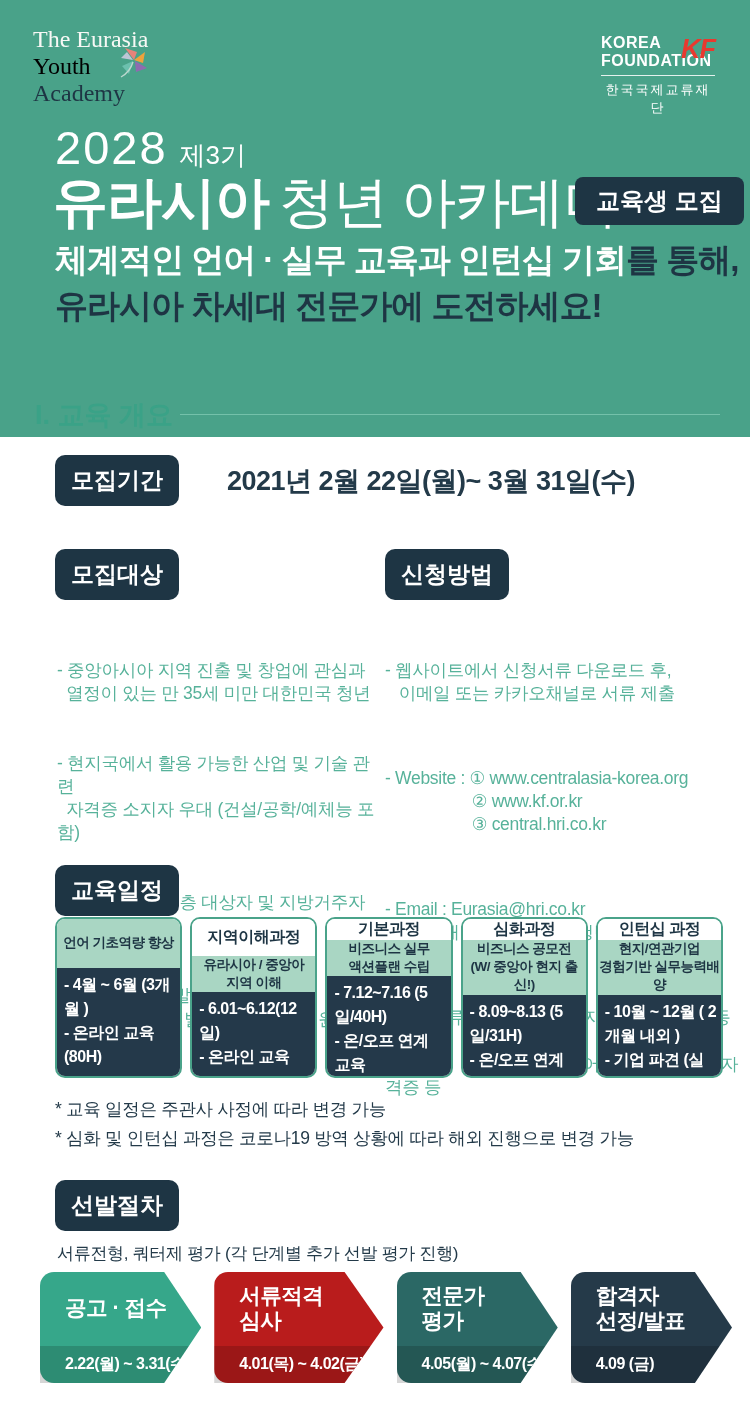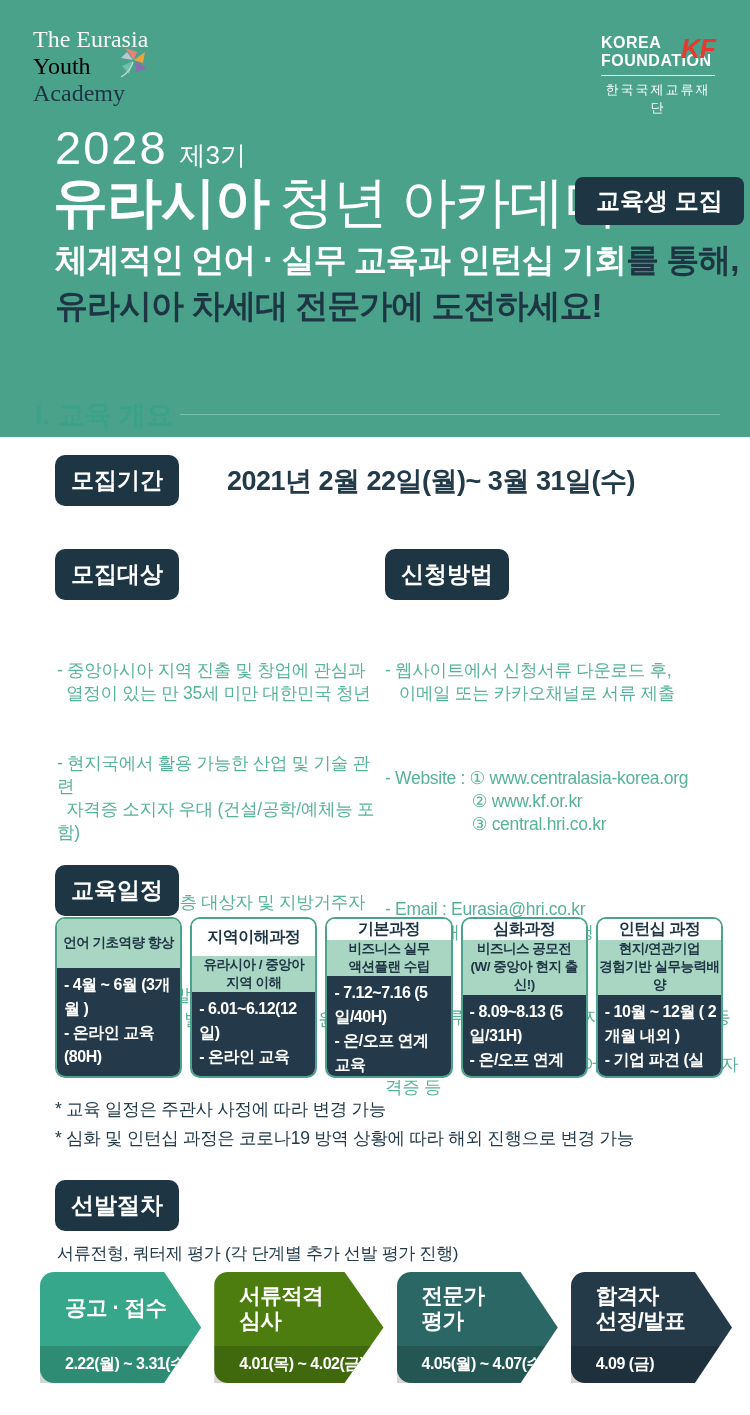--- a/index.html
+++ b/index.html
@@ -208,21 +208,21 @@
   <div class="navy-badge" style="left:55px; top:1180px;">선발절차</div>
   <div class="process-caption">서류전형, 쿼터제 평가 (각 단계별 추가 선발 평가 진행)</div>
 
   <div class="steps">
     <div class="step" style="background-color: rgb(54, 167, 138);">
       <div class="step-title">
           <div>공고 · 접수</div>
         </div>
       <div class="step-date">2.22(월) ~ 3.31(수)</div>
     </div>
-    <div class="step" style="background-color: #4d7c0f; padding-left: 8px;">
+    <div class="step" style="background-color: #b91c1c; padding-left: 8px;">
       <div class="step-title">
           <div>서류적격</div>
           <div>심사</div>
         </div>
       <div class="step-date">4.01(목) ~ 4.02(금)</div>
     </div>
     <div class="step" style="background-color: rgb(43, 104, 101);">
       <div class="step-title">
           <div>전문가</div>
           <div>평가</div>

